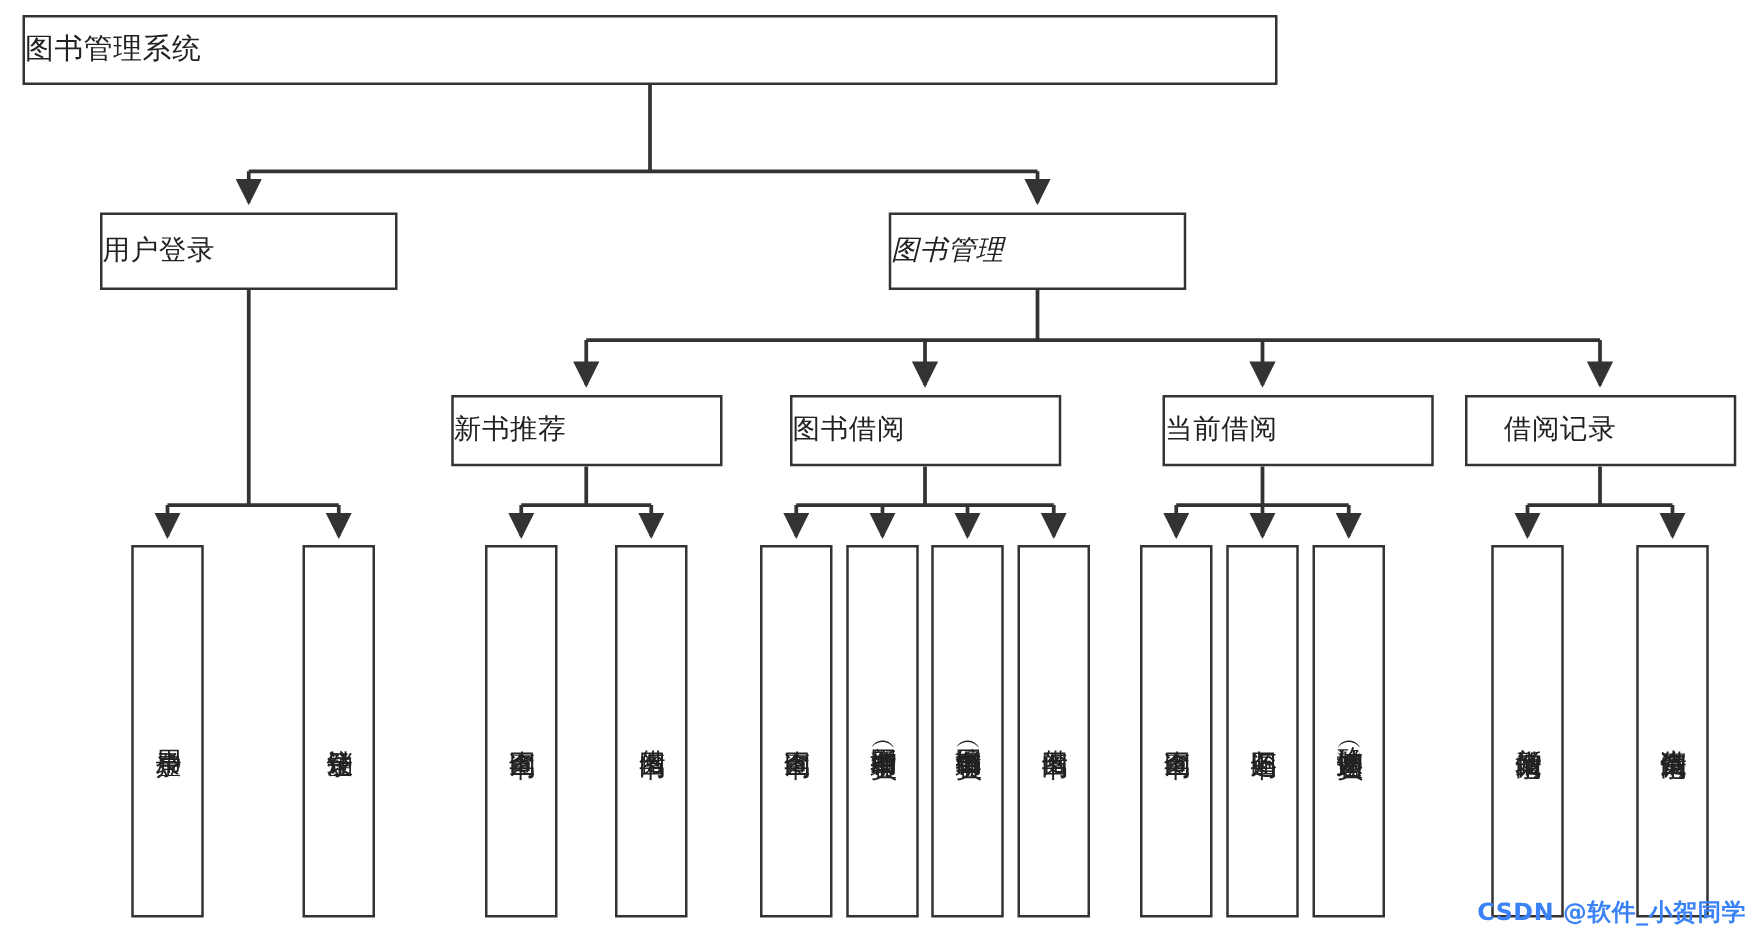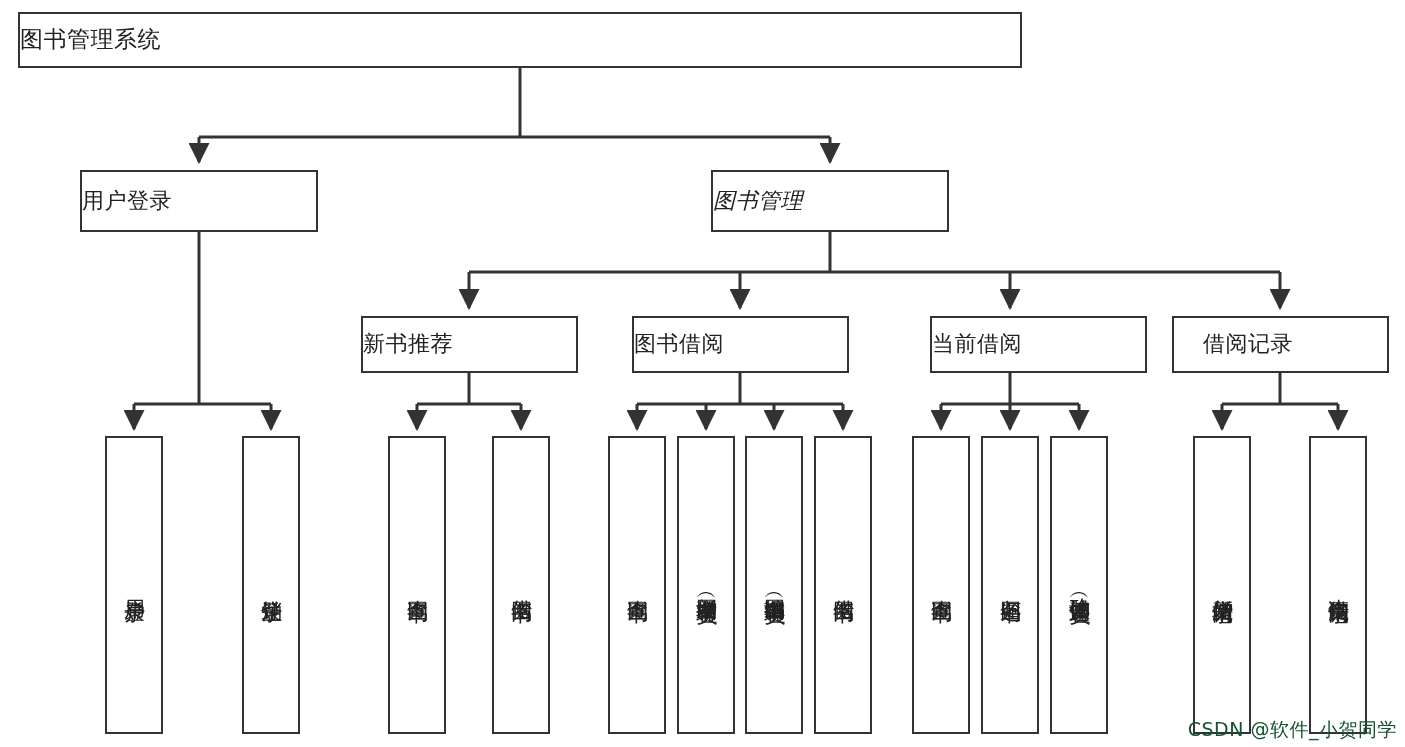--- a/index.html
+++ b/index.html
@@ -60,24 +60,25 @@
     max-height: 100%;
   }
   .htext {
     white-space: nowrap;
   }
   #watermark {
     position: absolute;
     right: 8px;
     bottom: 4px;
     font-size: 19px;
-    color: #14532d;
+    color: #3b82f6;
     letter-spacing: 0.5px;
     z-index: 3;
     white-space: nowrap;
+    font-weight: bold;
   }
 </style>
 </head>
 <body>
 
 <div id="diagram">
 
   <svg id="edges" viewBox="0 0 1405 747" width="1405" height="747">
     <defs>
       <marker id="arrow" viewBox="0 0 10 10" refX="9" refY="5" markerWidth="7" markerHeight="7" orient="auto-start-reverse">

